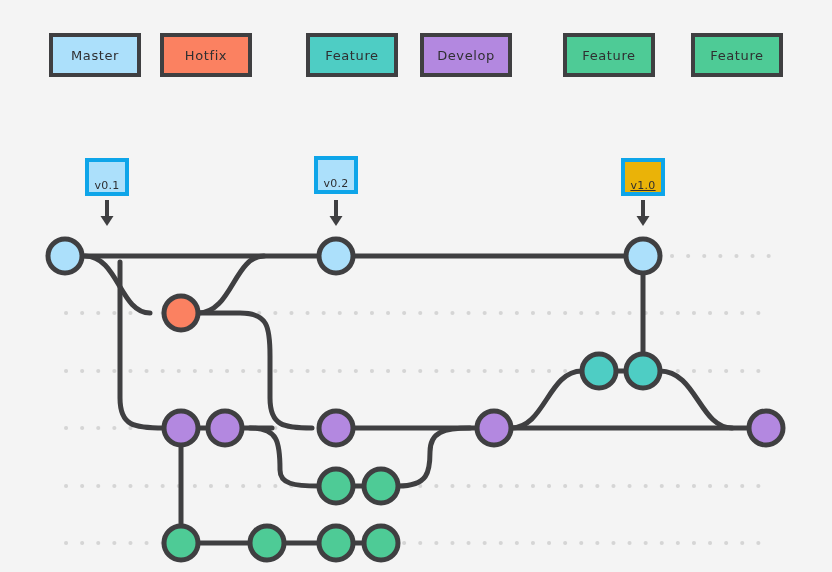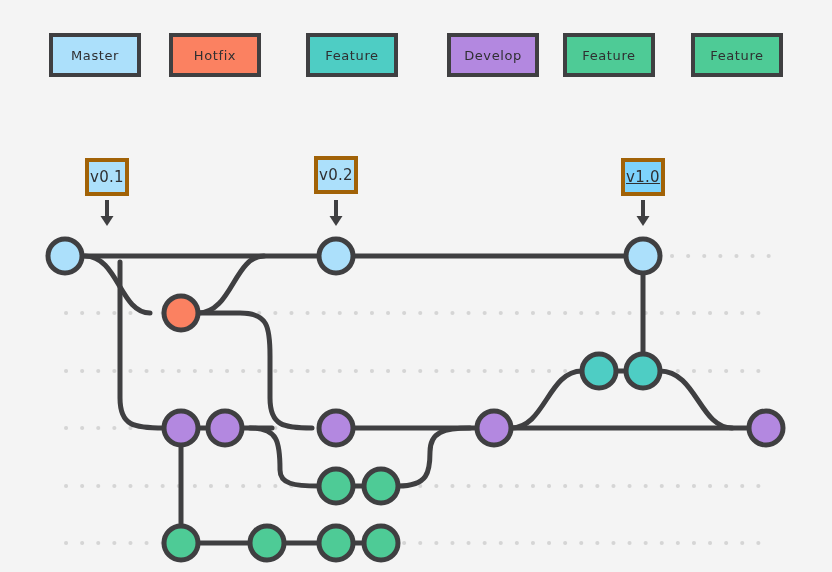--- a/index.html
+++ b/index.html
@@ -48,26 +48,26 @@
     font-size: 13px;
     letter-spacing: 0.6px;
     color: #2f2f31;
     font-family: "DejaVu Sans", "Liberation Sans", sans-serif;
   }
   .tag-box {
     position: absolute;
     width: 44px;
     height: 38px;
     box-sizing: border-box;
-    border: 4px solid #a16207;
+    border: 4px solid #0ea5e9;
     background: #ace0fb;
     display: flex;
-    align-items: center;
+    align-items: flex-end;
     justify-content: center;
-    font-size: 15px;
+    font-size: 11px;
     letter-spacing: 0.3px;
     color: #2f2f31;
   }
 </style>
 </head>
 <body>
 
 <div id="stage">
 
   <svg id="graph" viewBox="0 0 832 572" xmlns="http://www.w3.org/2000/svg">
@@ -127,42 +127,42 @@
         <circle cx="267" cy="543" r="17" fill="#4ecb96" stroke="#3f3f41" stroke-width="5"></circle>
         <circle cx="336" cy="543" r="17" fill="#4ecb96" stroke="#3f3f41" stroke-width="5"></circle>
         <circle cx="381" cy="543" r="17" fill="#4ecb96" stroke="#3f3f41" stroke-width="5"></circle>
       </g>
   </svg>
 
   <div class="legend-row" id="legend-row">
       <div class="legend-chip" style="left: 49px; top: 33px; background: rgb(172, 224, 251);">
         <span>Master</span>
       </div>
-      <div class="legend-chip" style="left: 169px; top: 33px; background: rgb(251, 129, 97);">
+      <div class="legend-chip" style="left: 160px; top: 33px; background: rgb(251, 129, 97);">
         <span>Hotfix</span>
       </div>
       <div class="legend-chip" style="left: 306px; top: 33px; background: rgb(78, 205, 196);">
         <span>Feature</span>
       </div>
-      <div class="legend-chip" style="left: 447px; top: 33px; background: rgb(179, 136, 224);">
+      <div class="legend-chip" style="left: 420px; top: 33px; background: rgb(179, 136, 224);">
         <span>Develop</span>
       </div>
       <div class="legend-chip" style="left: 563px; top: 33px; background: rgb(78, 203, 150);">
         <span>Feature</span>
       </div>
       <div class="legend-chip" style="left: 691px; top: 33px; background: rgb(78, 203, 150);">
         <span>Feature</span>
       </div>
     </div>
 
   <div id="tags-layer">
       <div class="tag-box" style="left: 85px; top: 158px; background: rgb(172, 224, 251);">
         <span>v0.1</span>
       </div>
       <div class="tag-box" style="left: 314px; top: 156px; background: rgb(172, 224, 251);">
         <span>v0.2</span>
       </div>
-      <div class="tag-box" style="left: 621px; top: 158px; background: #7dd3fc; text-decoration: underline;">
+      <div class="tag-box" style="left: 621px; top: 158px; background: #eab308; text-decoration: underline;">
         <span>v1.0</span>
       </div>
     </div>
 
 </div>
 
 </body></html>

